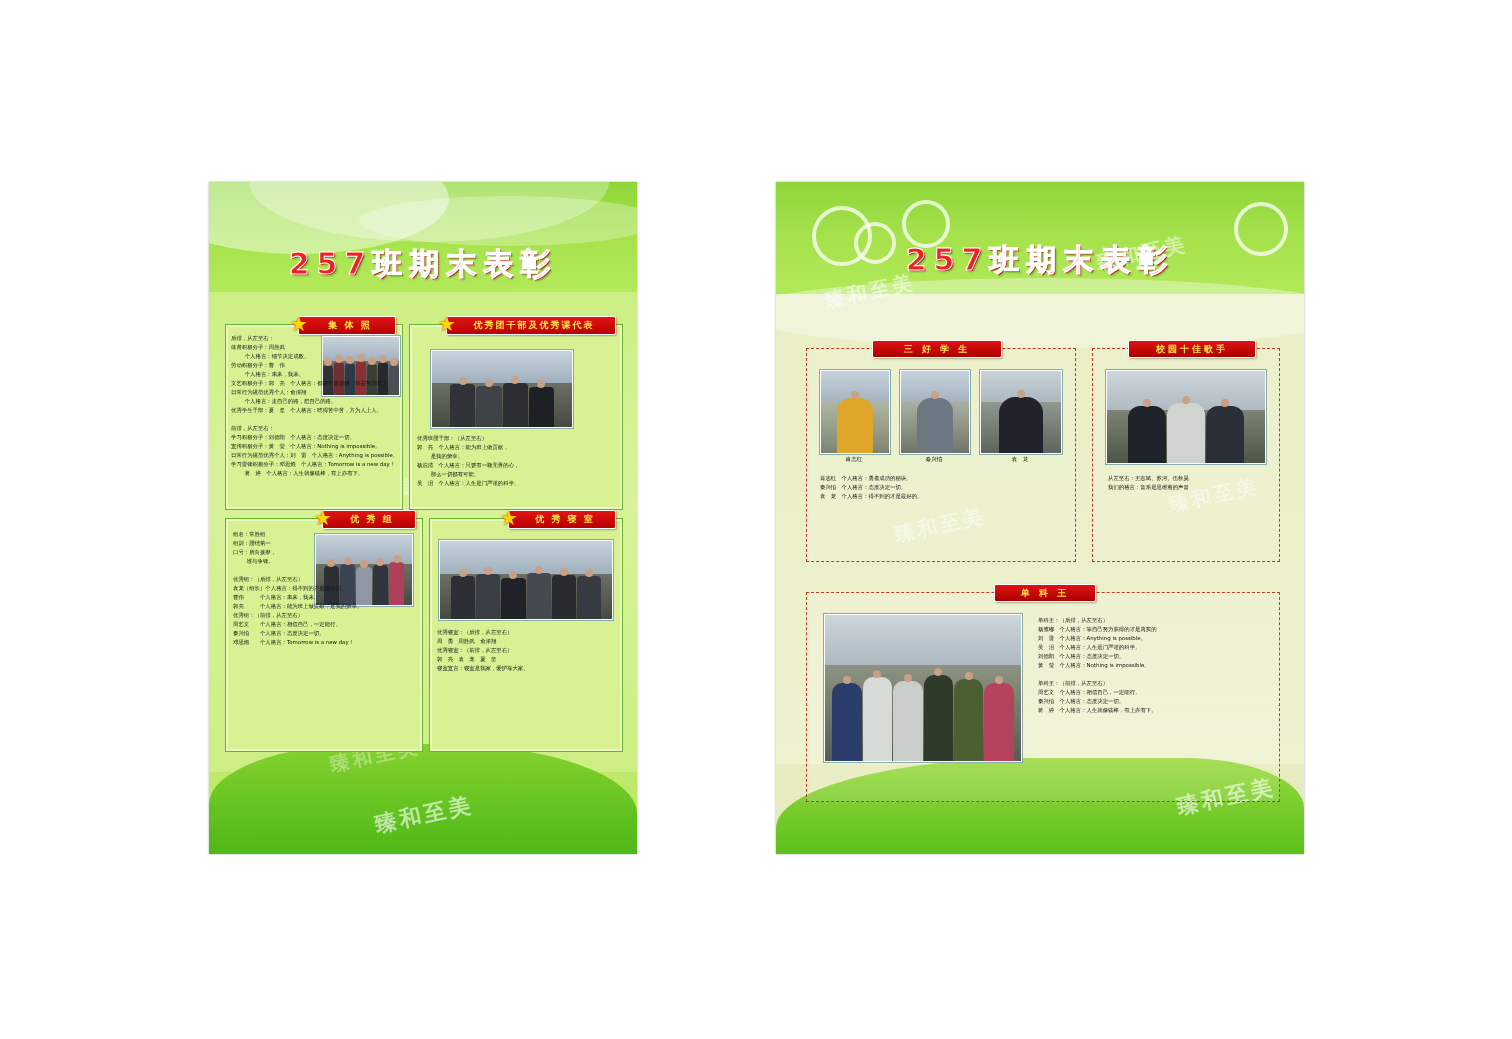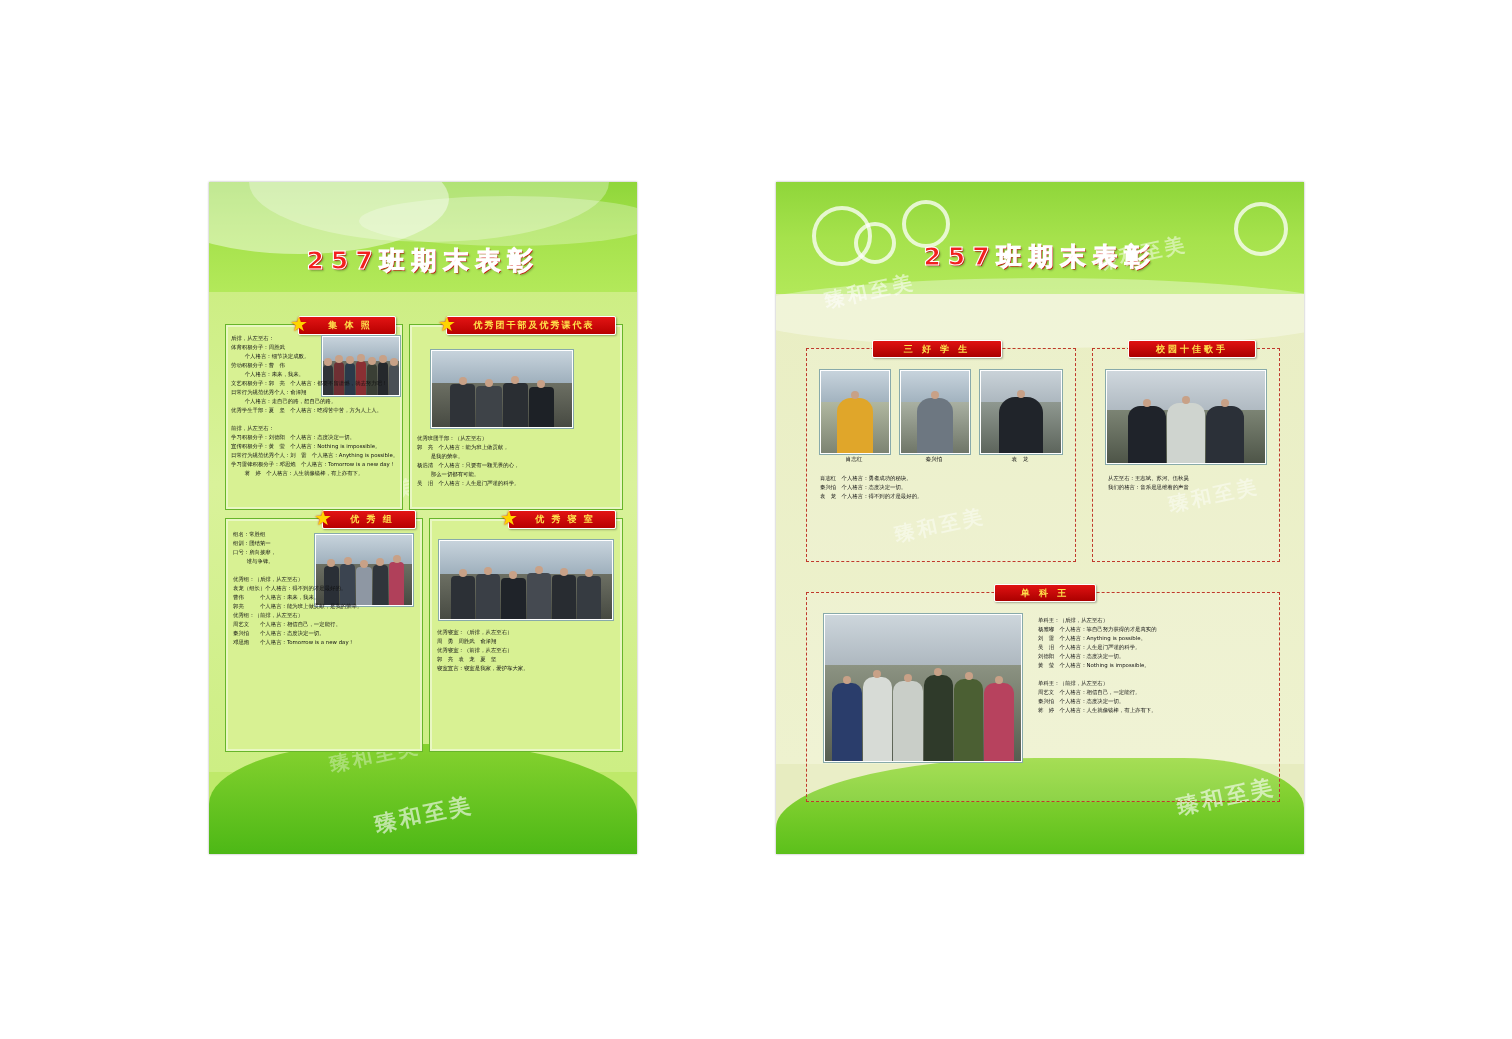--- a/index.html
+++ b/index.html
@@ -62,21 +62,21 @@
     letter-spacing:3px;
     transform:rotate(-12deg);
     white-space:nowrap;
     pointer-events:none;
     font-family:"DejaVu Sans","Liberation Sans",sans-serif;
   }
 
   
   .poster-title{
     position:absolute;left:0;width:100%;text-align:center;
-    font-size:25px;font-weight:bold;letter-spacing:7px;
+    font-size:30px;font-weight:bold;letter-spacing:7px;
     color:#f21f1f;
     -webkit-text-stroke:1px #ffffff;
     text-shadow:0 0 1px #fff,1px 1px 0 #c00,2px 2px 2px rgba(0,0,0,.28);
     font-family:"DejaVu Sans","Liberation Sans",sans-serif;
   }
   #poster-left .poster-title{top:62px;}
   #poster-right .poster-title{top:58px;}
 
   
   .panel{

